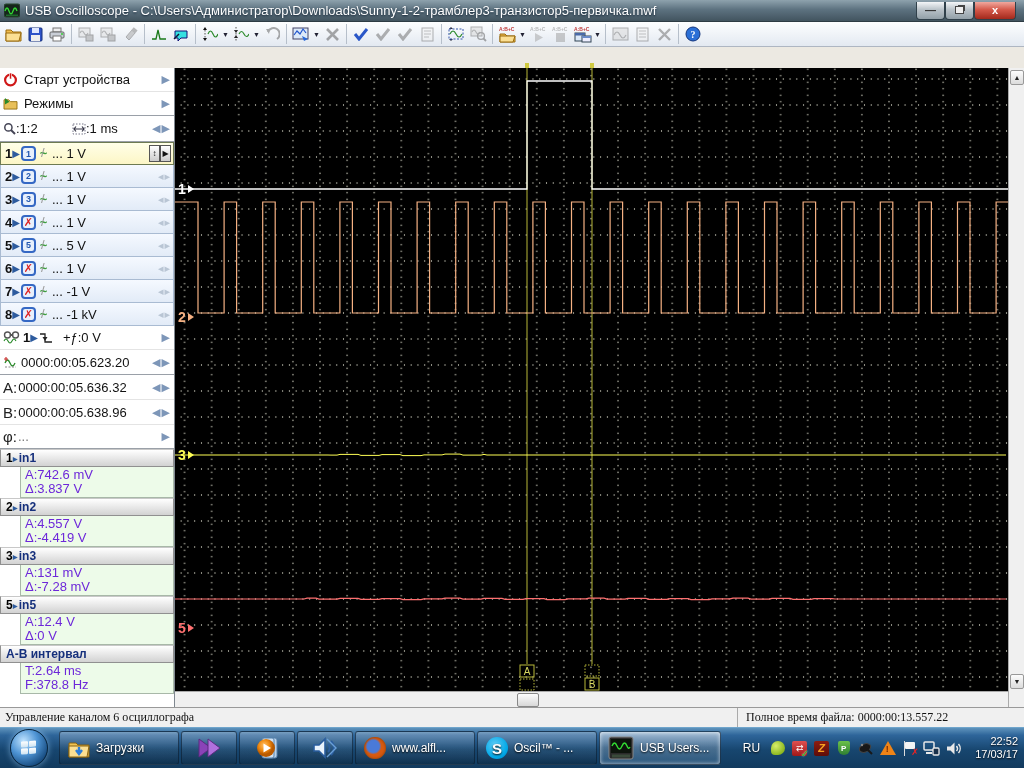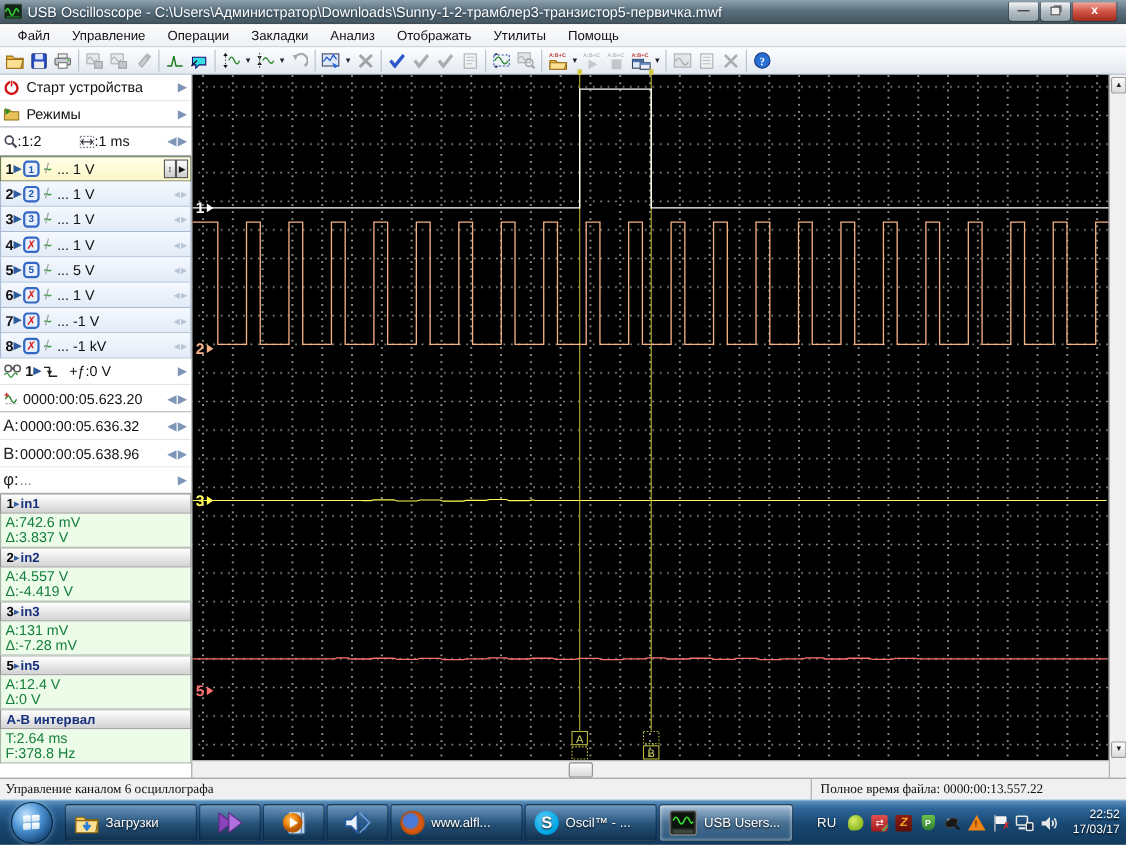--- a/index.html
+++ b/index.html
@@ -57,21 +57,21 @@
   .wv { position:relative; color:#3f9d3f; font-weight:bold; width:13px; text-align:center; }
   .wv::after { content:"/"; position:absolute; left:4px; top:-1px; color:#9a9a9a; font-weight:normal; }
   .chval { color:#111; margin-left:2px; white-space:nowrap; }
   .chbtn { width:11px; height:17px; background:linear-gradient(#fff,#ccc); border:1px solid #555; display:flex; align-items:center; justify-content:center; font-size:8px; color:#111; }
   .bigAB { font-size:15px; color:#222; margin-right:1px; }
   .tval { font-size:13px; color:#111; white-space:nowrap; }
 
   
   .panel-h { height:18px; display:flex; align-items:center; padding:0 5px; background:linear-gradient(#ffffff,#d2d2d2); border:1px solid #909090; border-top:1px solid #c8c8c8; font-size:12px; font-weight:bold; }
   .panel-h .pname { color:#16307c; }
-  .panel-b { padding:1px 4px; background:#edfbe9; border:1px solid #a8b8a8; border-top:none; font-size:13px; color:#15803d; line-height:14px; }
+  .panel-b { padding:1px 4px; background:#edfbe9; border:1px solid #a8b8a8; border-top:none; font-size:13px; color:#6d28d9; line-height:14px;margin-left:20px; }
 
   
   .statusbar { position:absolute; top:707px; left:0; width:1024px; height:20px; background:#f0f0f0; border-top:1px solid #999; display:flex; align-items:center; font-size:12px; color:#111;font-family:Liberation Serif, serif; }
   .sb-left { padding-left:5px; flex:1; }
   .sb-right { width:287px; border-left:1px solid #aaa; padding-left:8px; height:100%; display:flex; align-items:center; }
 
   
   .taskbar { position:absolute; top:727px; left:0; width:1024px; height:41px; background:linear-gradient(#5e93bc,#2e659a 18%,#17466f 55%,#123a5e); display:flex; align-items:center; border-top:1px solid #6fa5cc; }
   .orb { width:38px; height:38px; border-radius:50%; margin:0 10px; background:radial-gradient(circle at 35% 30%, #bfe3ff, #4e94d4 40%, #1a4f84 75%, #0c2c4e); border:1px solid #0a2740; display:flex; align-items:center; justify-content:center; box-shadow:0 0 6px rgba(160,210,255,.6); }
   .flag { width:16px; height:14px; display:grid; grid-template-columns:7px 7px; grid-template-rows:6px 6px; gap:1px; transform:skewY(-4deg); }
@@ -115,30 +115,20 @@
         </div>
       <div class="wbtn">
           <span class="restore-glyph"></span>
         </div>
       <div class="wbtn close">
           <span>x</span>
         </div>
     </div>
   </div>
 
-  <div class="menubar">
-    <span class="menu-item">Файл</span>
-    <span class="menu-item">Управление</span>
-    <span class="menu-item">Операции</span>
-    <span class="menu-item">Закладки</span>
-    <span class="menu-item">Анализ</span>
-    <span class="menu-item">Отображать</span>
-    <span class="menu-item">Утилиты</span>
-    <span class="menu-item">Помощь</span>
-  </div>
 
   <div class="toolbar">
     <span class="ti">
         <svg width="17" height="15" viewBox="0 0 17 15">
           <path d="M1 3h5l2 2h8v9H1z" fill="#f2bd4e" stroke="#9a6d10"></path>
           <path d="M1 6h15l-2 8H1z" fill="#fbdf93" stroke="#9a6d10"></path>
         </svg>
       </span>
     <span class="ti">
         <svg width="15" height="15" viewBox="0 0 15 15">

